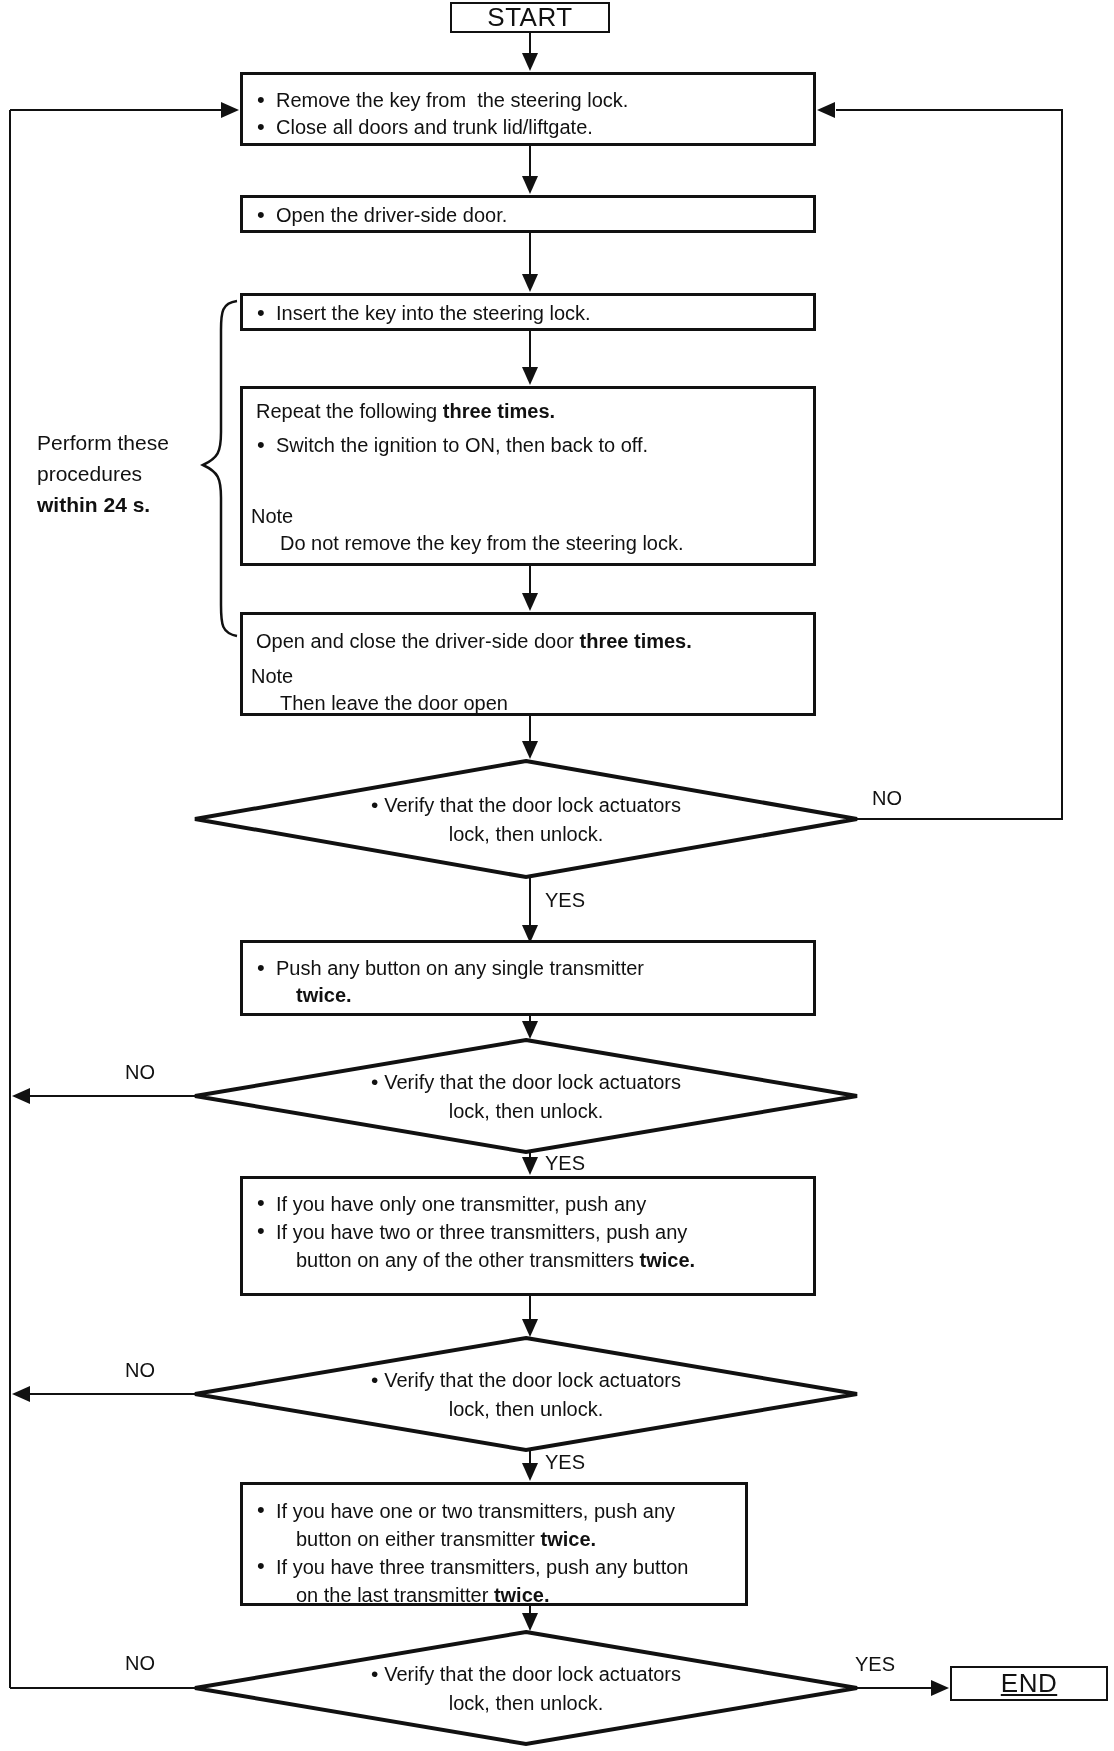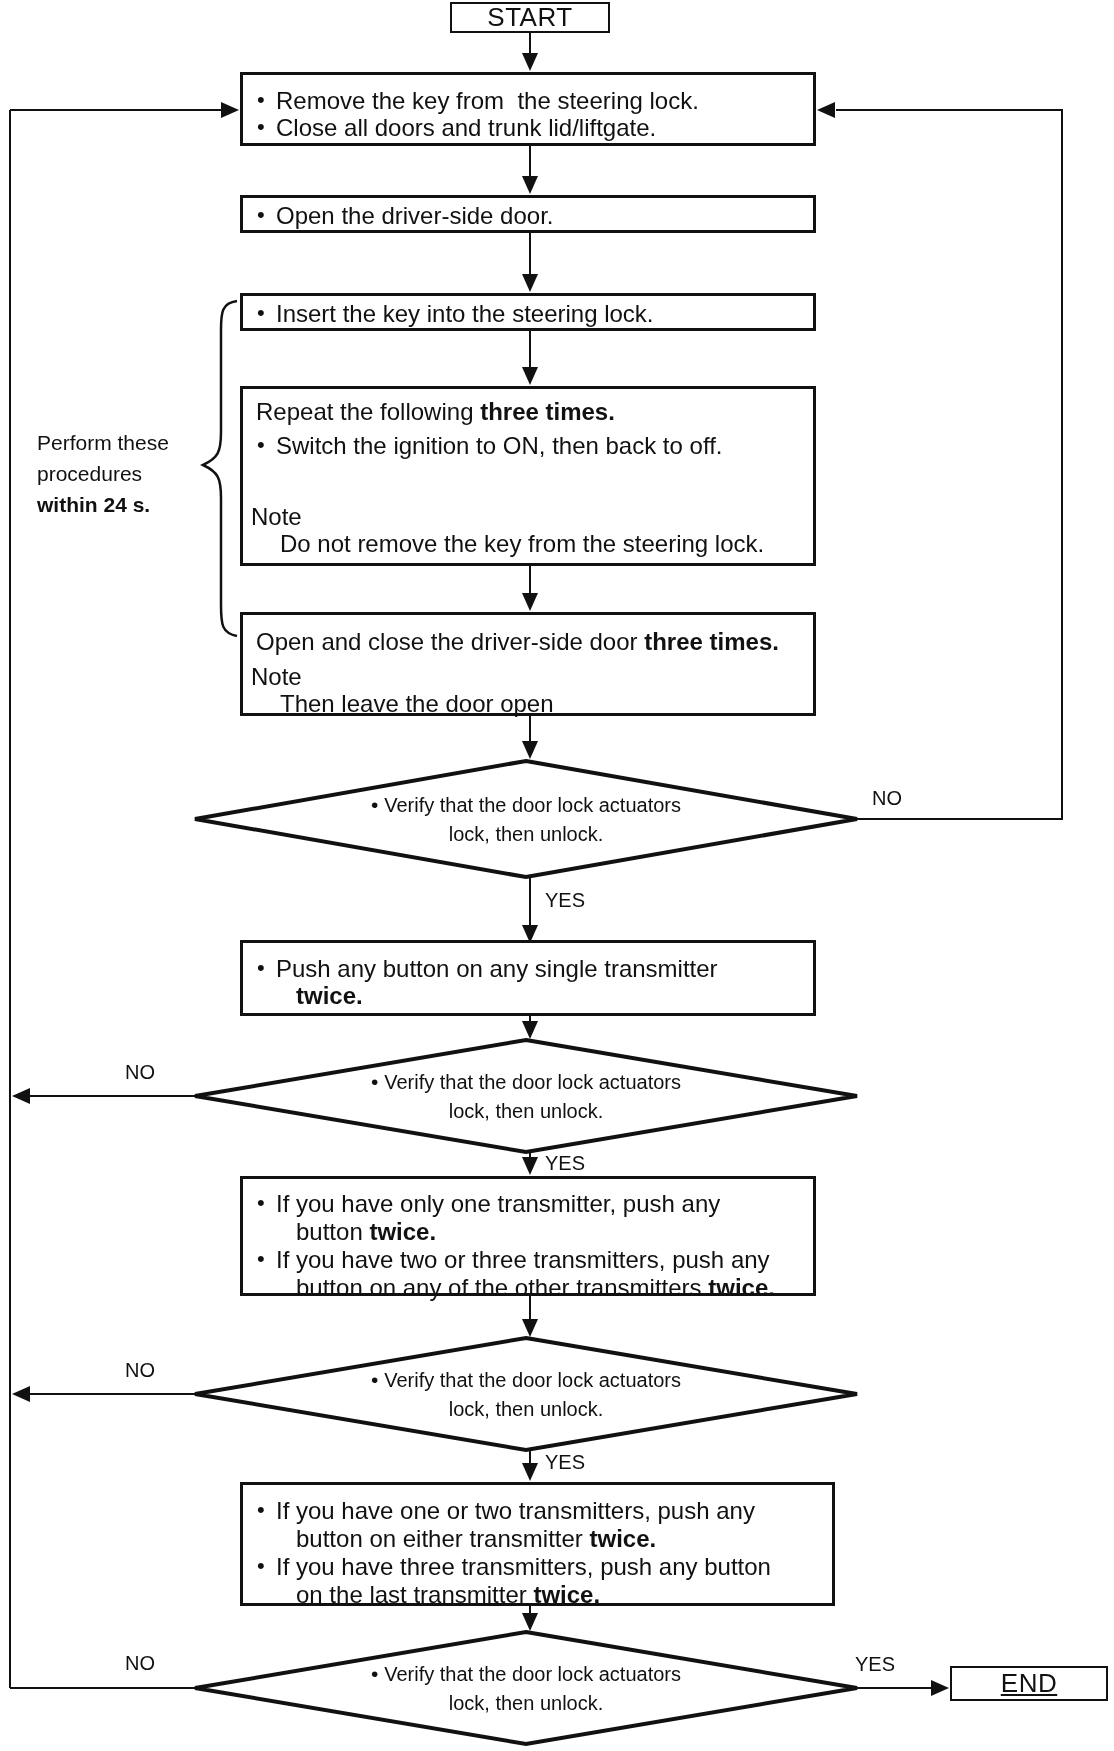--- a/index.html
+++ b/index.html
@@ -3,21 +3,21 @@
 <meta charset="utf-8">
 <style>
   html,body{margin:0;padding:0;background:#fff;}
   #canvas{
     position:relative;width:1114px;height:1751px;background:#fff;
     font-family:"Liberation Sans","DejaVu Sans",sans-serif;color:#111;overflow:hidden;
   }
   #wires{position:absolute;left:0;top:0;width:1114px;height:1751px;}
   .node{
     position:absolute;box-sizing:border-box;background:#fff;border:3px solid #111;
-    font-size:24px;line-height:27px;
+    font-size:20px;line-height:27px;
   }
   .terminal{
     position:absolute;box-sizing:border-box;background:#fff;border:2.5px solid #111;
     display:flex;align-items:center;justify-content:center;
     font-size:26px;letter-spacing:0.5px;
   }
   .line{position:relative;white-space:pre-wrap;padding-left:13px;}
   .line.bullet{padding-left:33px;}
   .line.bullet::before{content:"\2022";position:absolute;left:14px;top:-1px;font-size:22px;}
   .line.hang{padding-left:33px;margin-left:20px;}
@@ -145,31 +145,30 @@
       <div class="line hang"><span class="b">twice.</span></div>
     </div>
 
   <div class="dtext" style="top:1067px;">
       <div class="line dbullet"><span>Verify that the door lock actuators</span></div>
       <div class="line dplain"><span>lock, then unlock.</span></div>
     </div>
 
   <div class="node" id="step-second-transmitter" style="left:240px;top:1176px;width:576px;height:120px;">
       <div class="line bullet"><span>If you have only one transmitter, push any</span></div>
-      <div class="line hang"><span>button </span><span class="b">twice.</span></div>
       <div class="line bullet"><span>If you have two or three transmitters, push any</span></div>
       <div class="line hang"><span>button on any of the other transmitters </span><span class="b">twice.</span></div>
     </div>
 
   <div class="dtext" style="top:1365px;">
       <div class="line dbullet"><span>Verify that the door lock actuators</span></div>
       <div class="line dplain"><span>lock, then unlock.</span></div>
     </div>
 
-  <div class="node" id="step-last-transmitter" style="left:240px;top:1482px;width:595px;height:124px;">
+  <div class="node" id="step-last-transmitter" style="left:240px;top:1482px;width:508px;height:124px;">
       <div class="line bullet"><span>If you have one or two transmitters, push any</span></div>
       <div class="line hang"><span>button on either transmitter </span><span class="b">twice.</span></div>
       <div class="line bullet"><span>If you have three transmitters, push any button</span></div>
       <div class="line hang"><span>on the last transmitter </span><span class="b">twice.</span></div>
     </div>
 
   <div class="dtext" style="top:1659px;">
       <div class="line dbullet"><span>Verify that the door lock actuators</span></div>
       <div class="line dplain"><span>lock, then unlock.</span></div>
     </div>

